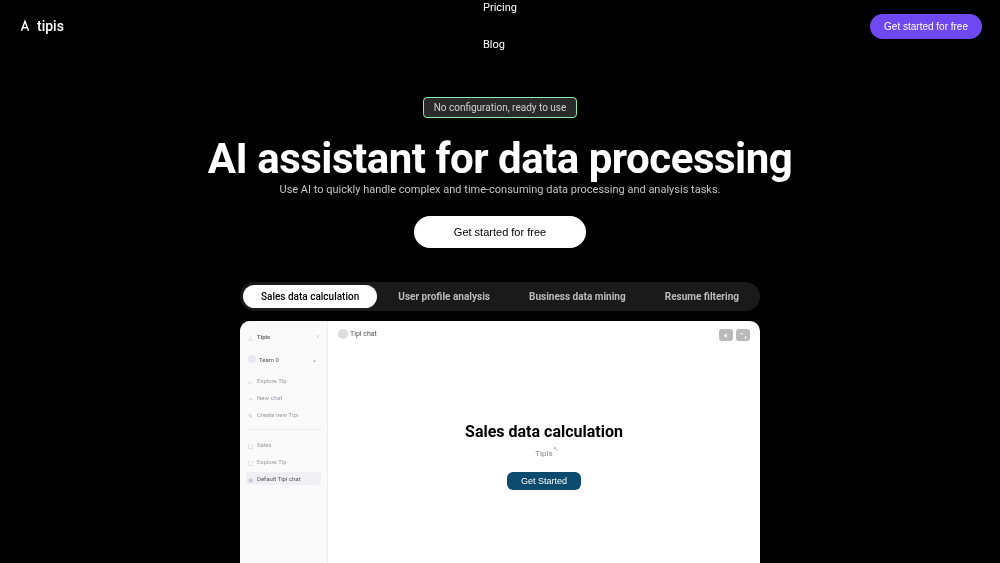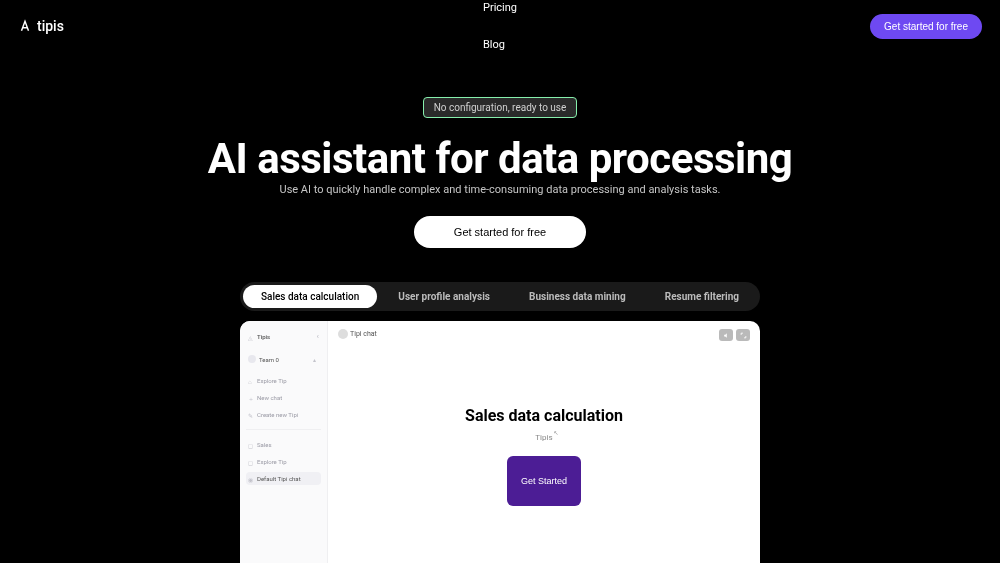--- a/index.html
+++ b/index.html
@@ -244,24 +244,24 @@
       font-weight: 700;
       color: #000;
     }
     .demo-brand {
       font-size: 8px;
       color: #888;
       margin-top: 8px;
       position: relative;
     }
     .demo-cta {
-      background: #4c1d95;
+      background: #0c4a6e;
       color: #fff;
       border: none;
-      padding: 20px 14px;
+      padding: 4px 14px;
       border-radius: 6px;
       font-size: 9px;
       margin-top: 14px;
       cursor: pointer;
       font-weight: 400;
     }
     .cursor-tick {
       position: absolute;
       font-size: 6px;
       color: #888;

